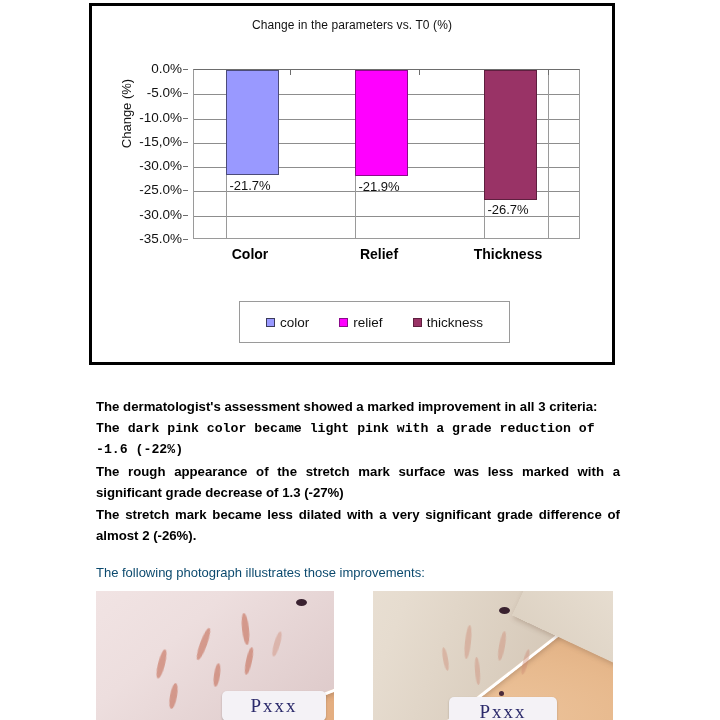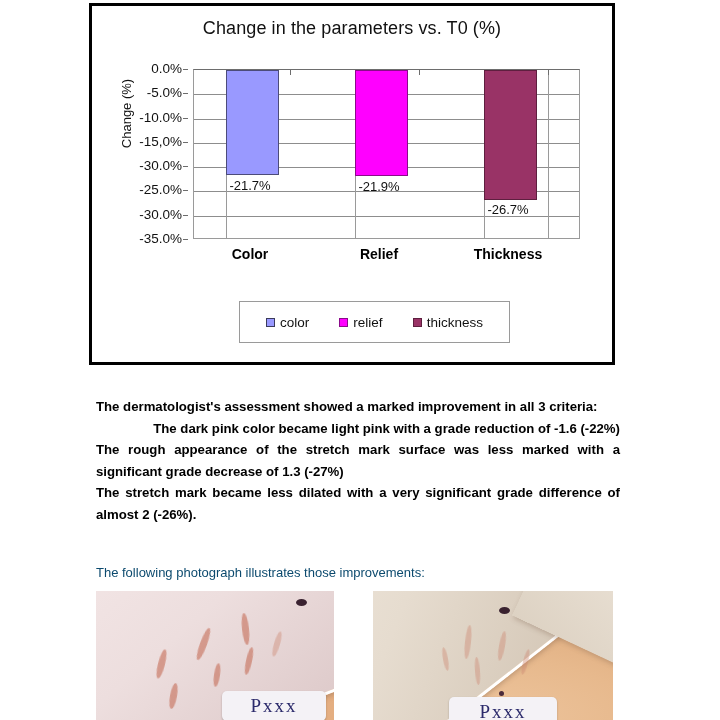--- a/index.html
+++ b/index.html
@@ -28,21 +28,21 @@
     border: 3px solid #000000;
     background: #ffffff;
     box-sizing: border-box;
   }
   .chart-title {
     position: absolute;
     left: 0;
     top: 12px;
     width: 100%;
     text-align: center;
-    font-size: 18px;
+    font-size: 12px;
     letter-spacing: 0.1px;
     color: #111111;
   }
 
   
   .y-axis-title {
     position: absolute;
     left: -26px;
     top: 100px;
     width: 120px;
@@ -179,21 +179,22 @@
   }
   .body-block p {
     margin: 0;
     font-size: 13.2px;
     font-weight: bold;
     line-height: 1.63;
     text-align: justify;
     color: #000000;
   }
   .body-block p.last-line {
-    text-align: right;
+    text-align: left;
+    font-family: Liberation Mono, monospace;
   }
 
   .photo-caption {
     position: absolute;
     left: 96px;
     top: 565px;
     font-size: 13px;
     font-weight: normal;
     color: #0c4a6e;
   }

